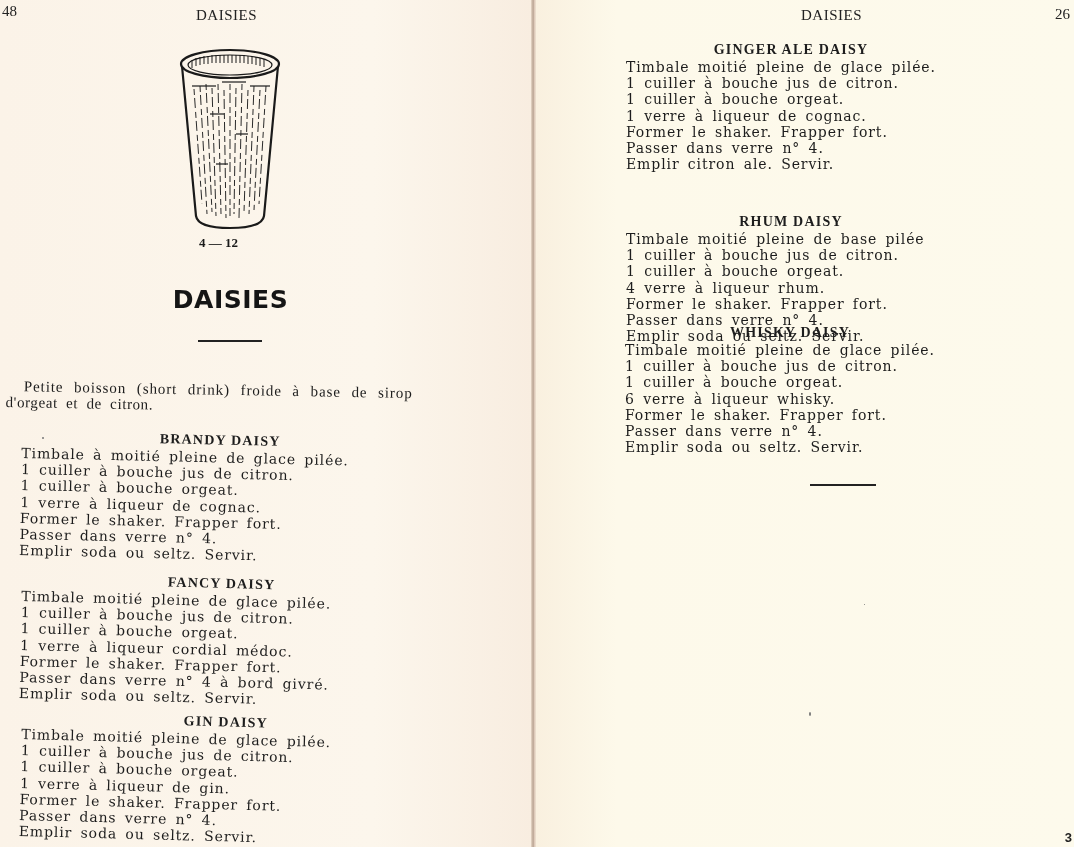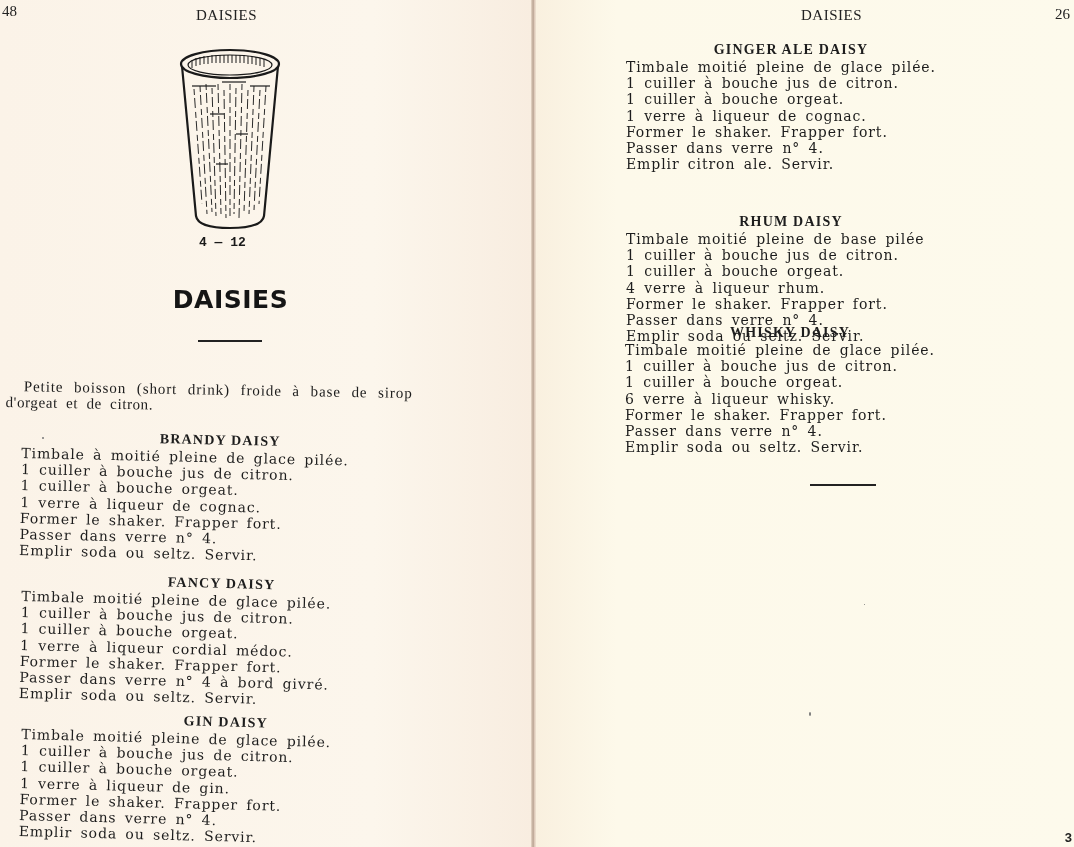--- a/index.html
+++ b/index.html
@@ -32,21 +32,21 @@
     }
     .running-head {
       position: absolute; top: 7px; font-size: 15px; letter-spacing: 0.5px;
       font-family: "Liberation Serif", serif; color: #222;
     }
     .glass {
       position: absolute; left: 176px; top: 44px; width: 108px; height: 188px;
     }
     .glass-caption {
       position: absolute; left: 199px; top: 235px; font-size: 13px;
-      font-family: Liberation Mono, monospace; font-weight: bold;
+      font-family: Liberation Serif, serif; font-weight: bold;
     }
     .chapter-title {
       position: absolute; left: 168px; top: 285px; width: 125px; text-align: center;
       font-family: "DejaVu Sans", sans-serif; font-weight: bold; font-size: 25px;
       letter-spacing: 0.5px; color: #151515;
     }
     .rule {
       position: absolute; height: 2px; background: #222;
     }
     .intro {

